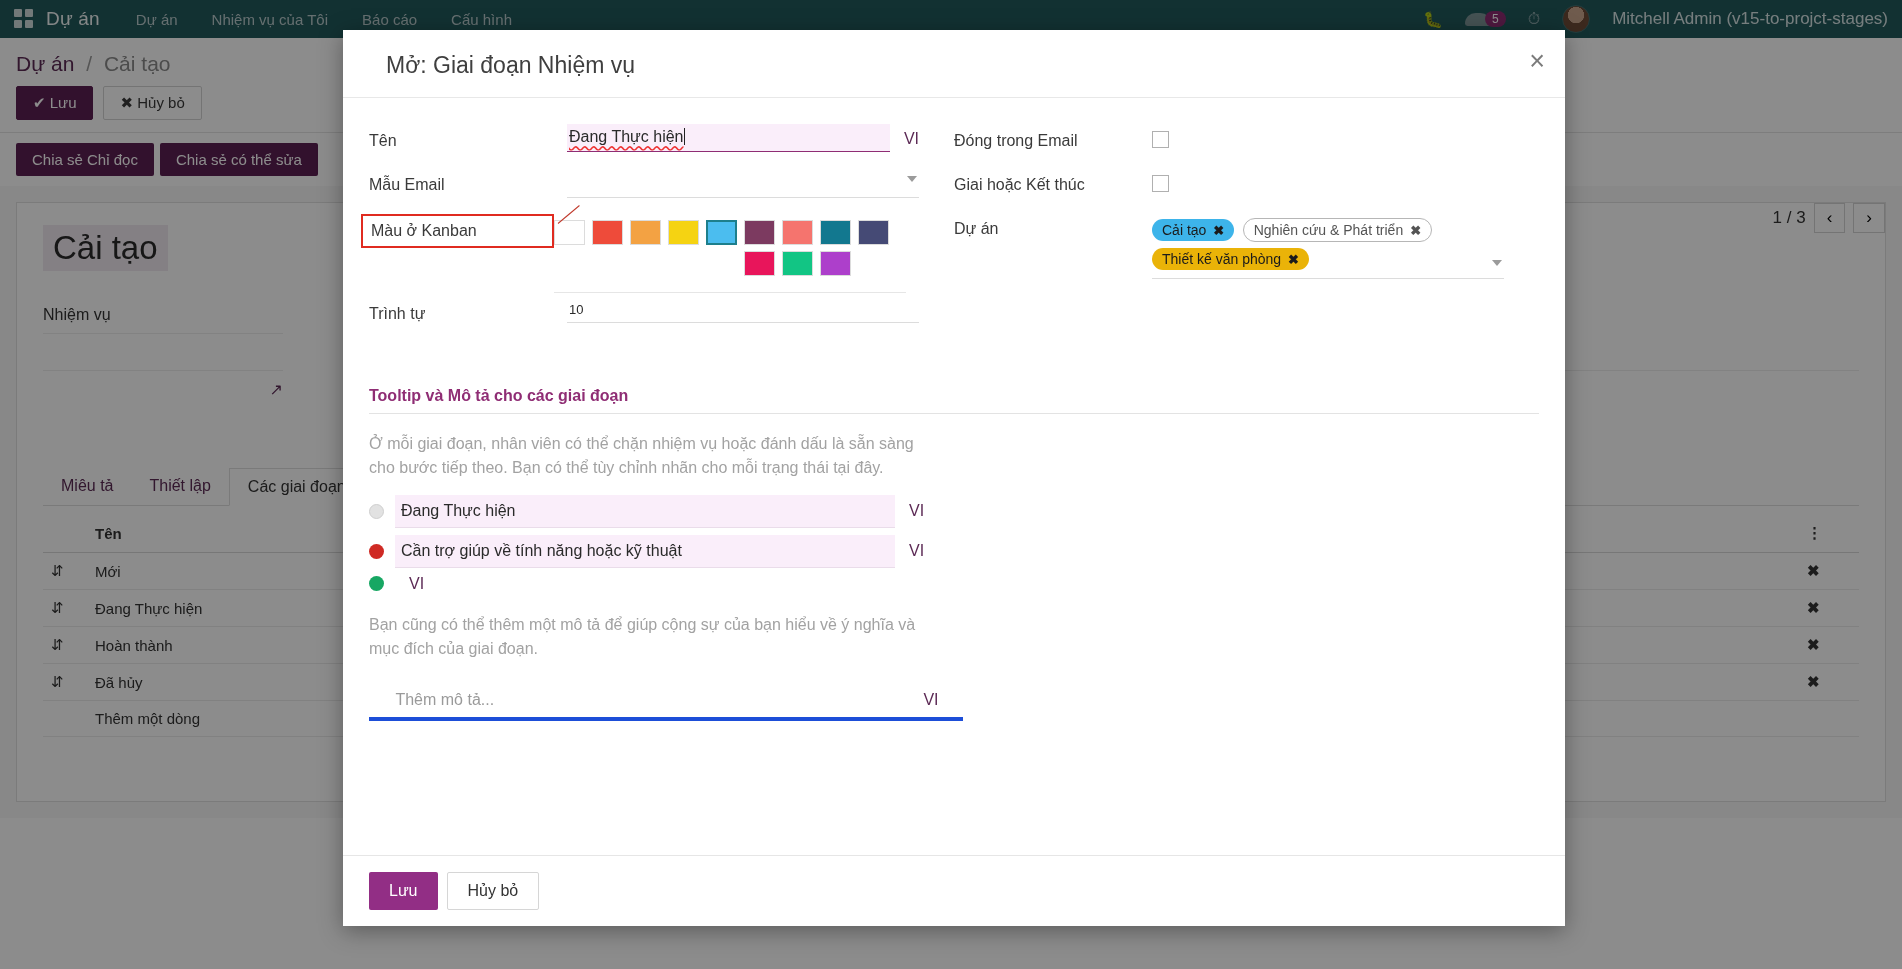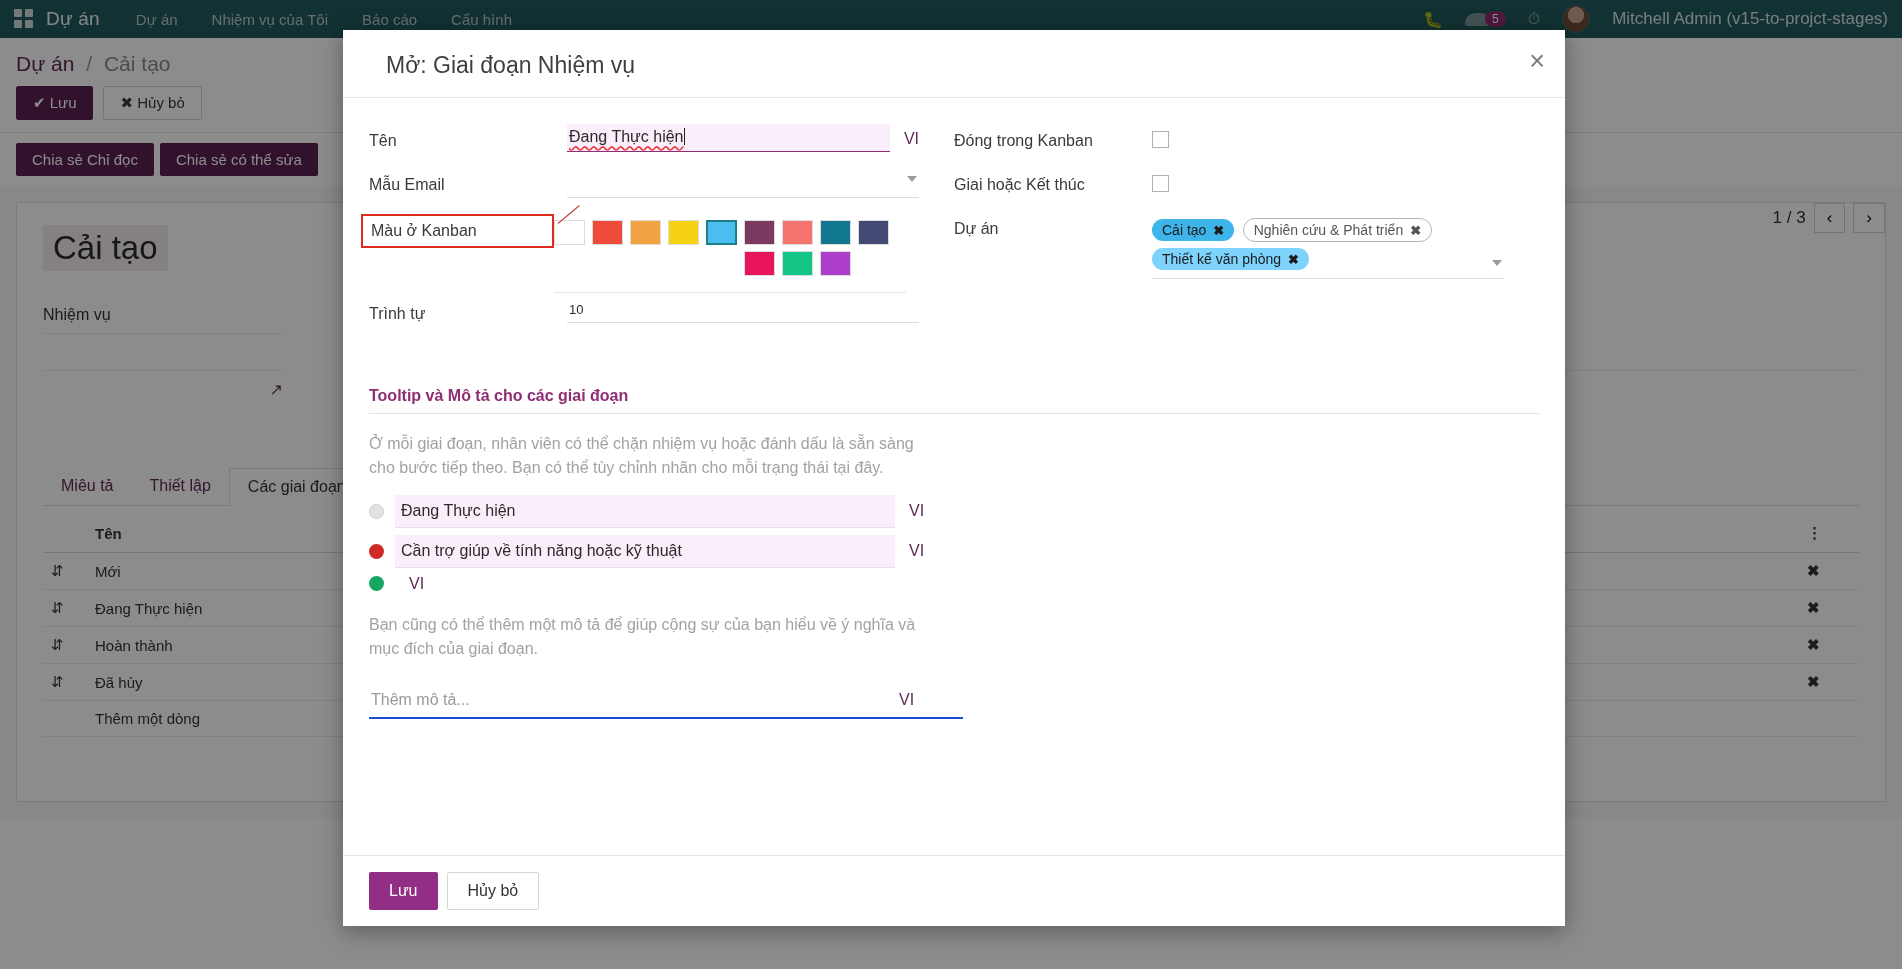--- a/index.html
+++ b/index.html
@@ -127,42 +127,42 @@
   .seq { width: 352px; border-bottom: 1px solid #dcdcdc; font-size: 13px; color: #2a2a2a;
     padding: 5px 2px; }
 
   .chk { width: 17px; height: 17px; border: 1px solid #b0b0b0; background: #fff;
     margin-top: 7px; }
   .tags-fld { width: 352px; border-bottom: 1px solid #dcdcdc; padding: 3px 0 5px; position: relative; }
   .tag { display: inline-flex; align-items: center; gap: 7px; border-radius: 12px;
     padding: 3px 10px; font-size: 14px; margin: 3px 4px 3px 0; }
   .tag.blue { background: #3db4ea; color: #1b1b1b; }
   .tag.plain { background: #fff; color: #545454; border: 1px solid #b6b6b6; }
-  .tag.yellow { background: #7dd3fc; color: #1b1b1b; }
+  .tag.yellow { background: #eab308; color: #1b1b1b; }
   .tag .rm { font-weight: 700; font-size: 13px; }
   .tags-arrow { position: absolute; right: 2px; bottom: 12px; border-left: 5px solid transparent;
     border-right: 5px solid transparent; border-top: 6px solid #9b9b9b; }
 
   .sec { margin-top: 46px; }
   .sec-title { font-size: 16px; color: #8f2d74; font-weight: 600; padding-bottom: 8px;
     border-bottom: 1px solid #e3e3e3; }
   .helper { font-size: 16px; color: #a2a2a2; line-height: 1.52; margin-top: 18px;
     max-width: 560px; }
   .tip-rows { margin-top: 14px; }
   .tip { display: flex; align-items: center; margin-bottom: 7px; }
   .tdot { width: 15px; height: 15px; border-radius: 50%; flex: none; margin-right: 11px; }
   .tdot.gray { background: #e2e2e2; border: 1px solid #cfcfcf; }
   .tdot.red { background: #cf2a24; }
   .tdot.green { background: #17a763; }
   .tinp { background: #faeefa; border-bottom: 1px solid #eadcea; width: 500px;
     font-size: 16px; color: #2a2a2a; padding: 7px 6px; }
   .tvi { font-size: 16px; color: #5c2a55; margin-left: 14px; }
   .desc-inp { font-size: 16px; color: #9a9a9a; padding: 8px 2px; width: 516px; }
-  .desc-row { display: flex; align-items: center; border-bottom: 2px solid #1d4ed8; width: 594px;
-    margin-top: 22px; margin-left: 0; }
+  .desc-row { display: flex; align-items: center; border-bottom: 4px solid #1d4ed8; width: 594px;
+    margin-top: 22px; margin-left: 0; justify-content: center; }
   .m-foot { border-top: 1px solid #e6e6e6; padding: 16px 26px; display: flex; gap: 9px; }
   .f-save { background: #922e85; color: #fff; border: none; padding: 9px 20px;
     font-size: 16px; border-radius: 2px; }
   .f-disc { background: #fff; color: #333; border: 1px solid #d6d6d6; padding: 9px 20px;
     font-size: 16px; border-radius: 2px; }
 </style>
 </head>
 <body>
 
 <div id="app">
@@ -351,21 +351,21 @@
           <div class="row">
             <div class="lbl">Trình tự</div>
             <div class="fld">
               <div class="seq">10</div>
             </div>
           </div>
         </div>
 
         <div class="col">
           <div class="row">
-            <div class="lbl">Đóng trong Kanban</div>
+            <div class="lbl">Đóng trong Email</div>
             <div class="fld">
               <div class="chk"></div>
             </div>
           </div>
 
           <div class="row">
             <div class="lbl">Giai hoặc Kết thúc</div>
             <div class="fld">
               <div class="chk"></div>
             </div>

